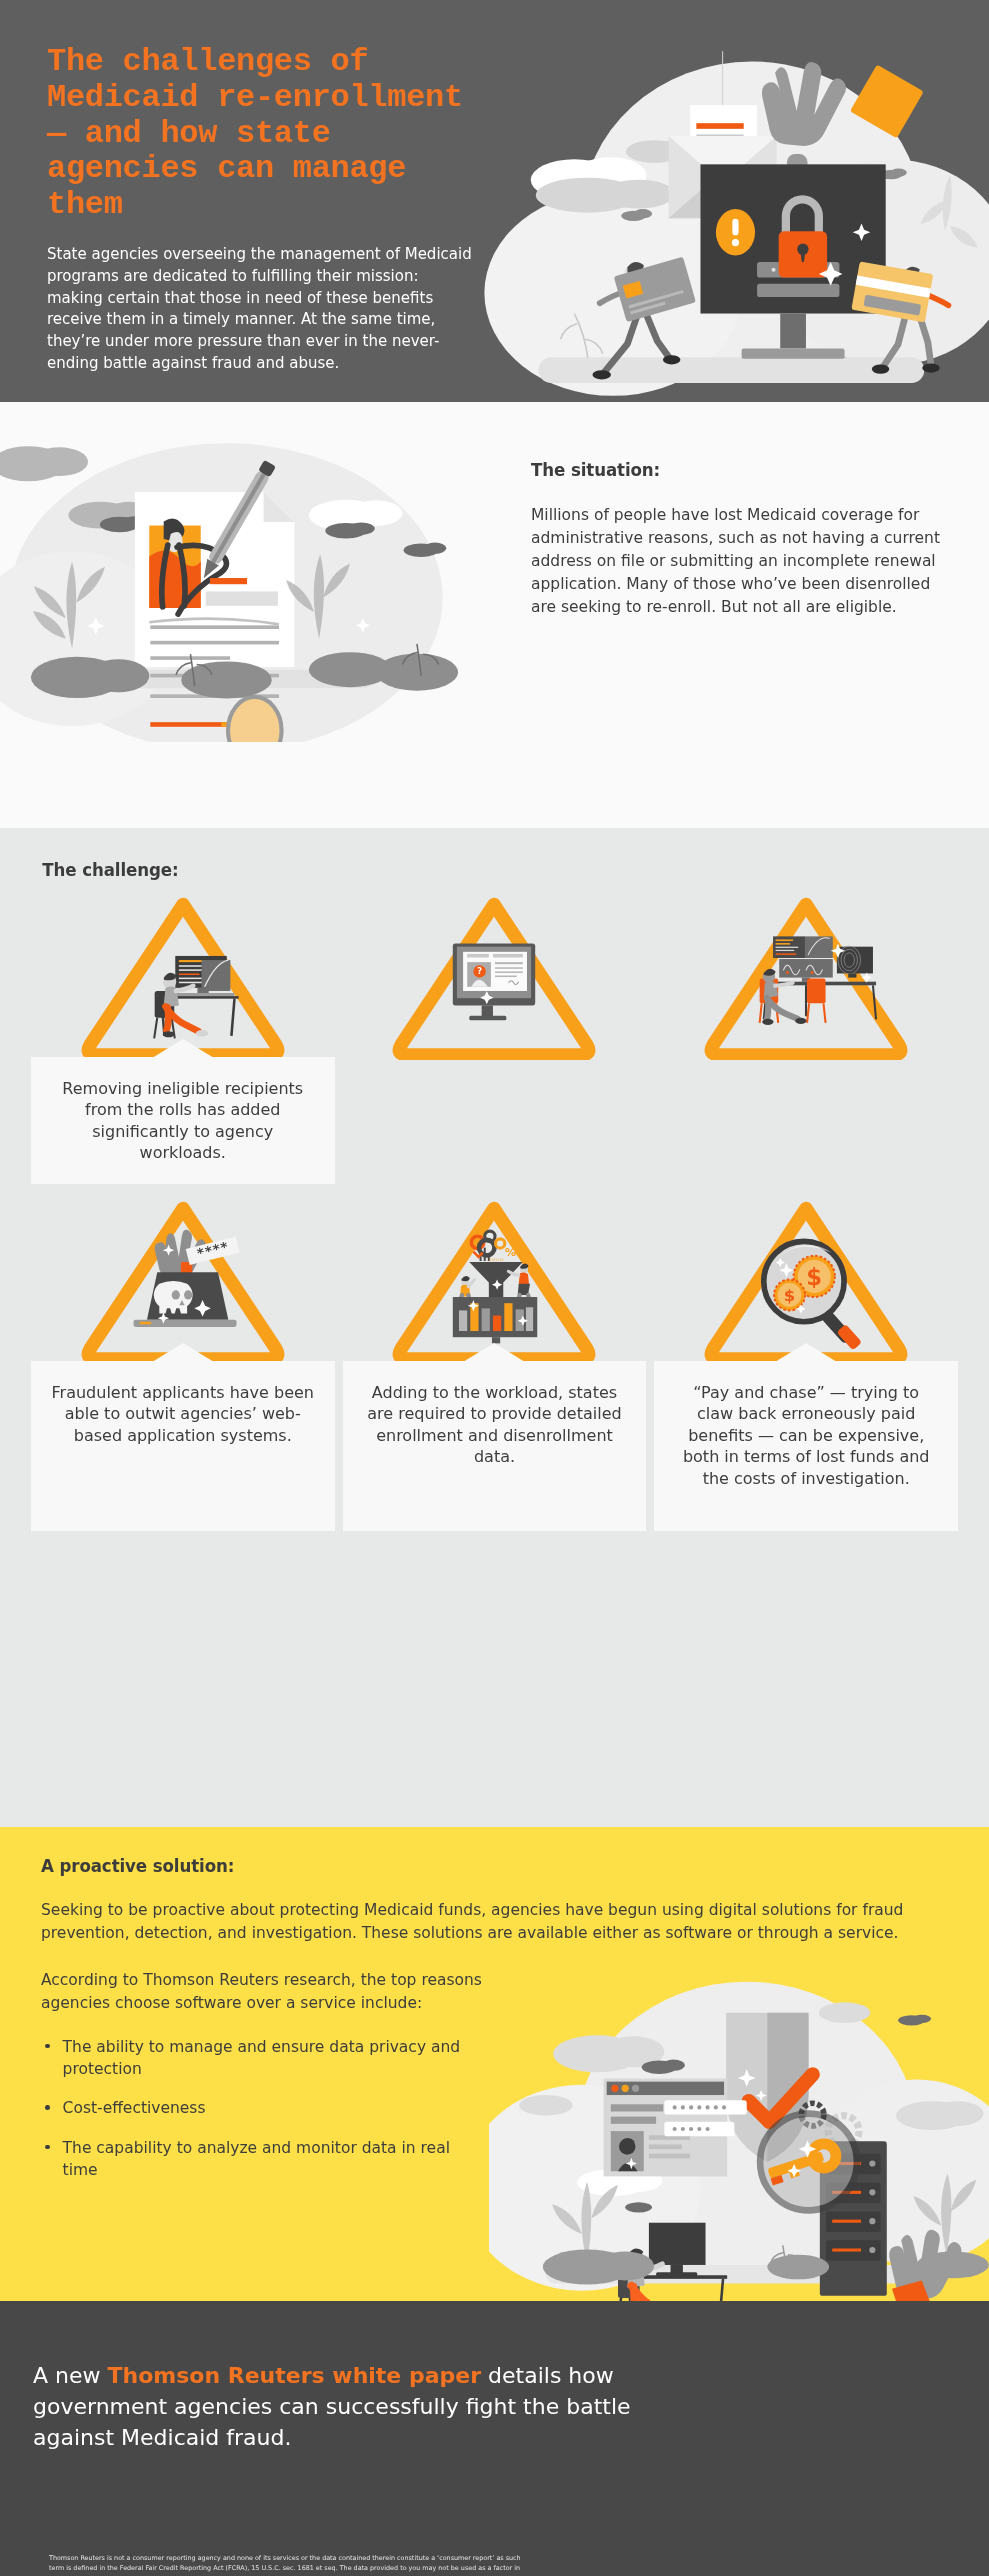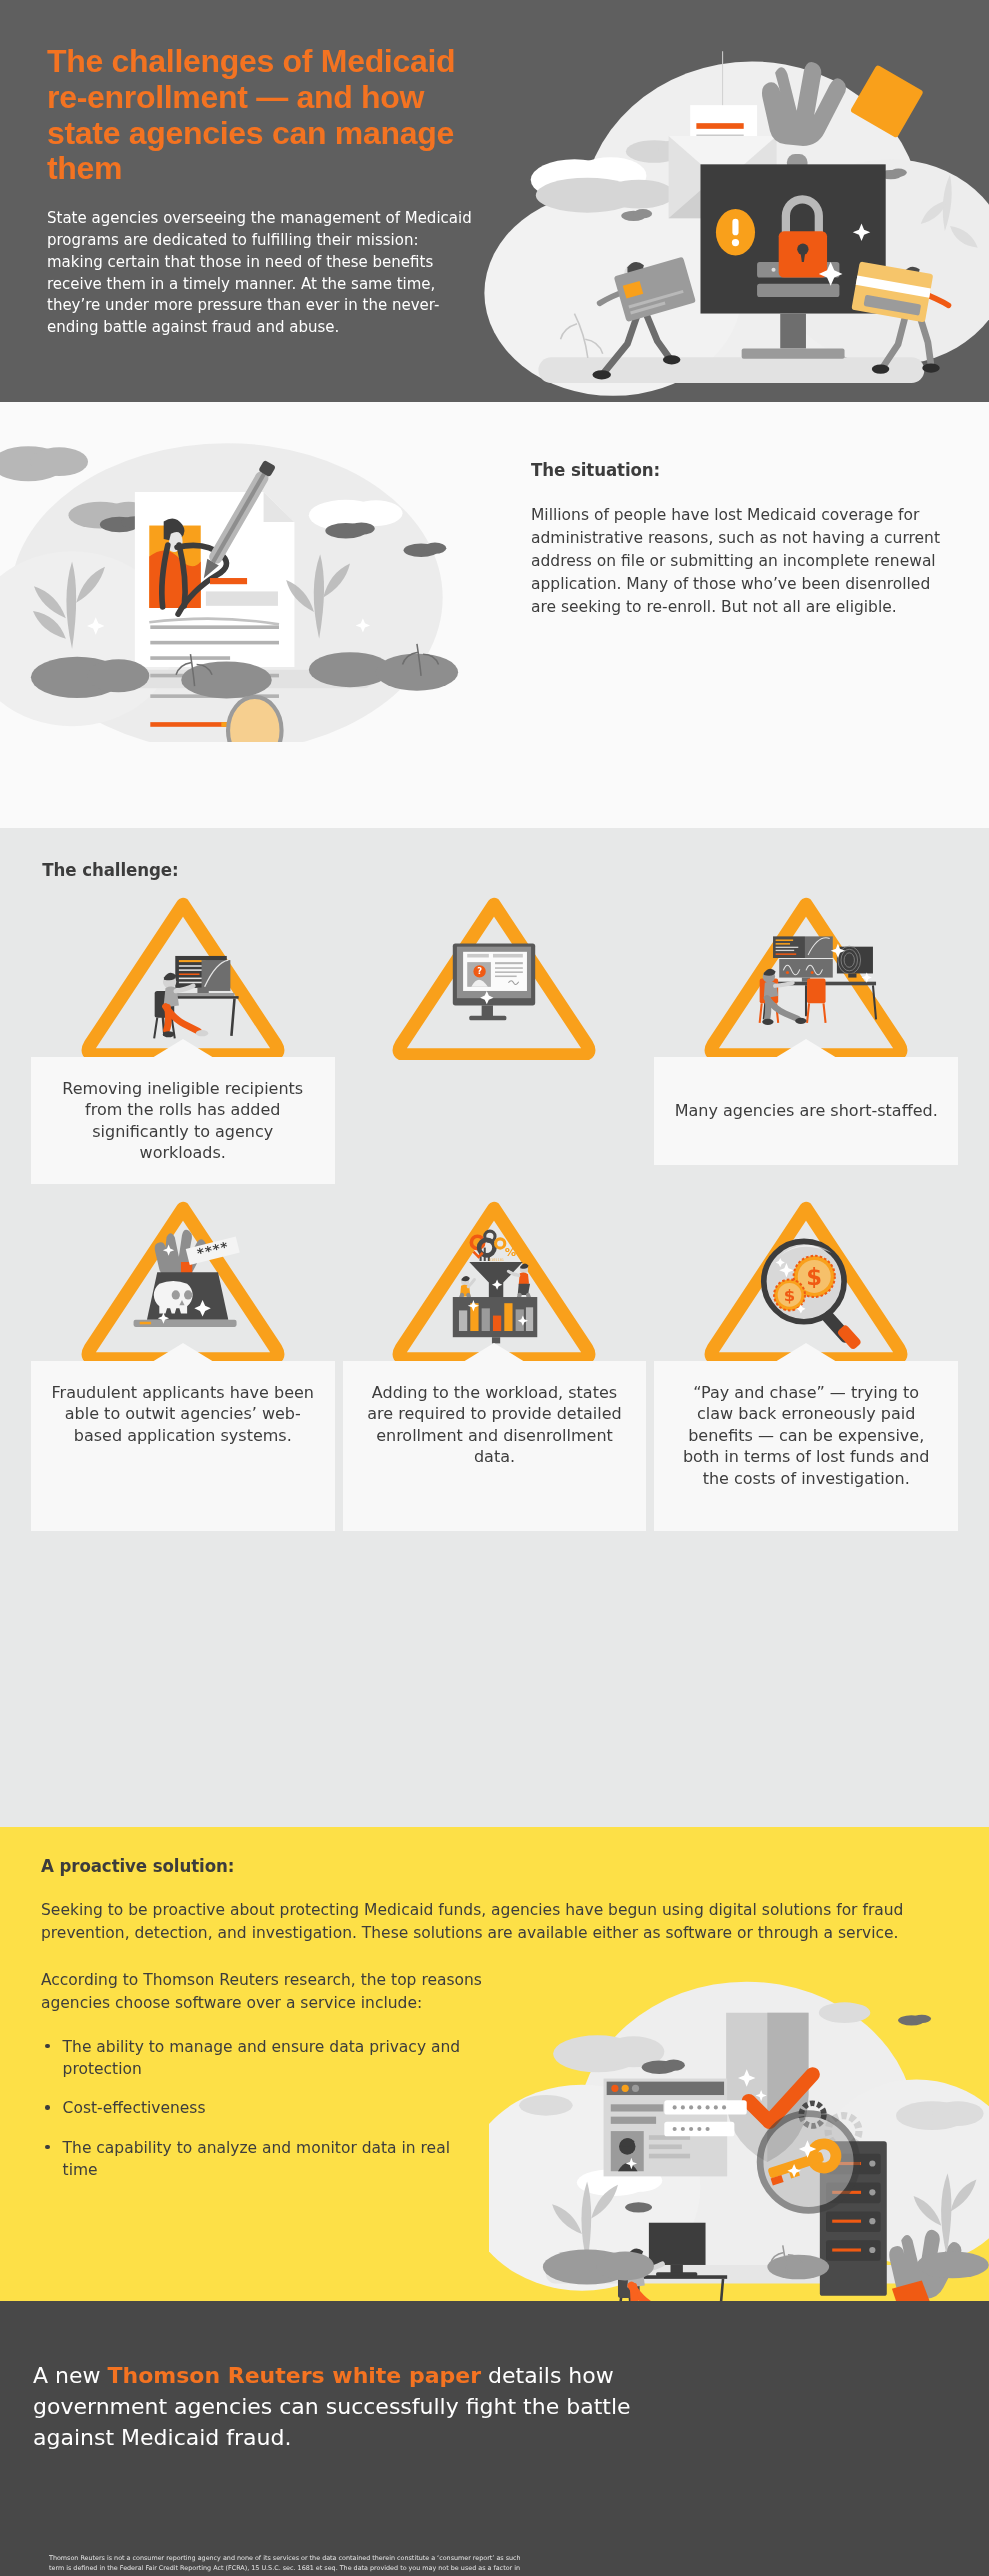--- a/index.html
+++ b/index.html
@@ -21,21 +21,21 @@
     background: #5f5f5f;
     overflow: hidden;
   }
   .hero-copy { position: absolute; left: 47px; top: 44px; width: 428px; z-index: 5; }
   .hero-title {
     color: #f47321;
     font-size: 32px;
     line-height: 1.12;
     font-weight: 700;
     letter-spacing: -0.3px;
-    font-family: Liberation Sans, sans-serif;
+    font-family: Liberation Mono, monospace;
     font-stretch: condensed;
   }
   .hero-body {
     margin-top: 20.6px;
     color: #ffffff;
     font-size: 15px;
     line-height: 1.46;
     font-family: "DejaVu Sans", sans-serif;
   }
   .hero-art { position: absolute; left: 484px; top: 46px; width: 505px; height: 355px; }
@@ -570,23 +570,20 @@
           <path d="M140 186 q22 -2 34 -6" stroke="#d4d4d4" stroke-width="8" fill="none" stroke-linecap="round"></path>
           <path d="M124 210 q16 22 36 30 l24 10" stroke="#8e8e8e" stroke-width="12" fill="none" stroke-linecap="round"></path>
           <path d="M126 212 q2 26 -2 40" stroke="#8e8e8e" stroke-width="12" fill="none" stroke-linecap="round"></path>
           <ellipse cx="126" cy="256" rx="11" ry="6" fill="#3d3d3d"></ellipse>
           <ellipse cx="190" cy="254" rx="11" ry="6" fill="#3d3d3d"></ellipse>
           <g fill="#ffffff">
               <path d="M262 104 l4 10 l10 4 l-10 4 l-4 10 l-4 -10 l-10 -4 l10 -4 z"></path>
               <path d="M318 160 l3 7 l7 3 l-7 3 l-3 7 l-3 -7 l-7 -3 l7 -3 z"></path>
             </g>
         </svg>
-      </div>
-      <div class="card-box">
-        <p class="card-text">Many agencies are short-staffed.</p>
       </div>
     </div>
   </div>
 
   <div class="card-grid row2">
 
     <div class="card">
       <div class="tri-wrap">
         <svg viewBox="0 0 400 330">
           <path d="M200 28 L380 300 Q392 320 368 320 L32 320 Q8 320 20 300 Z" fill="none" stroke="#f9a01b" stroke-width="26" stroke-linejoin="round"></path>

